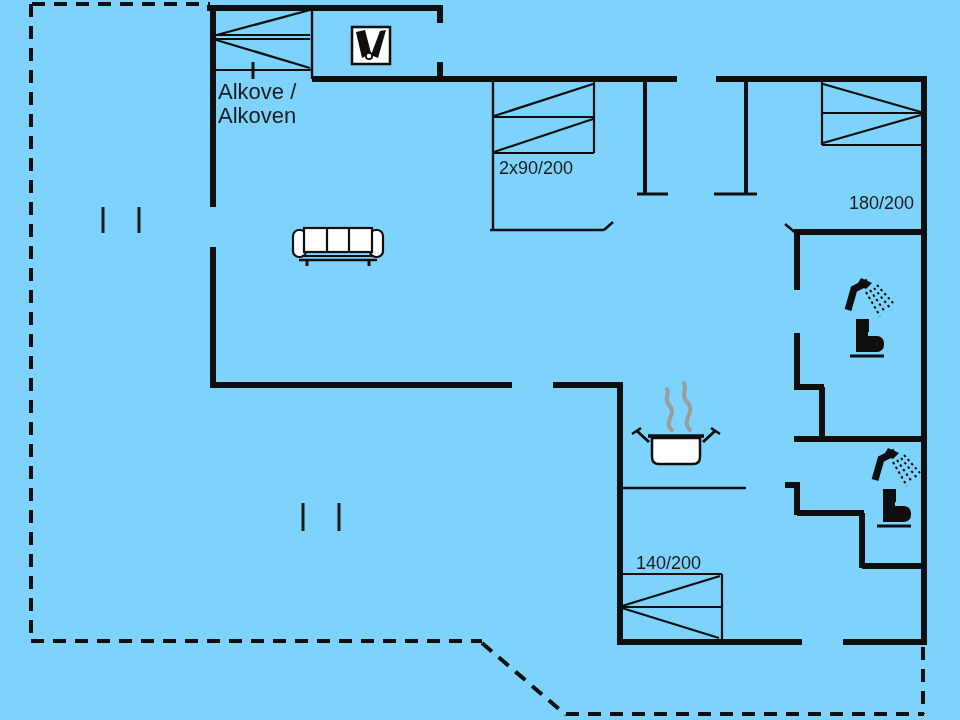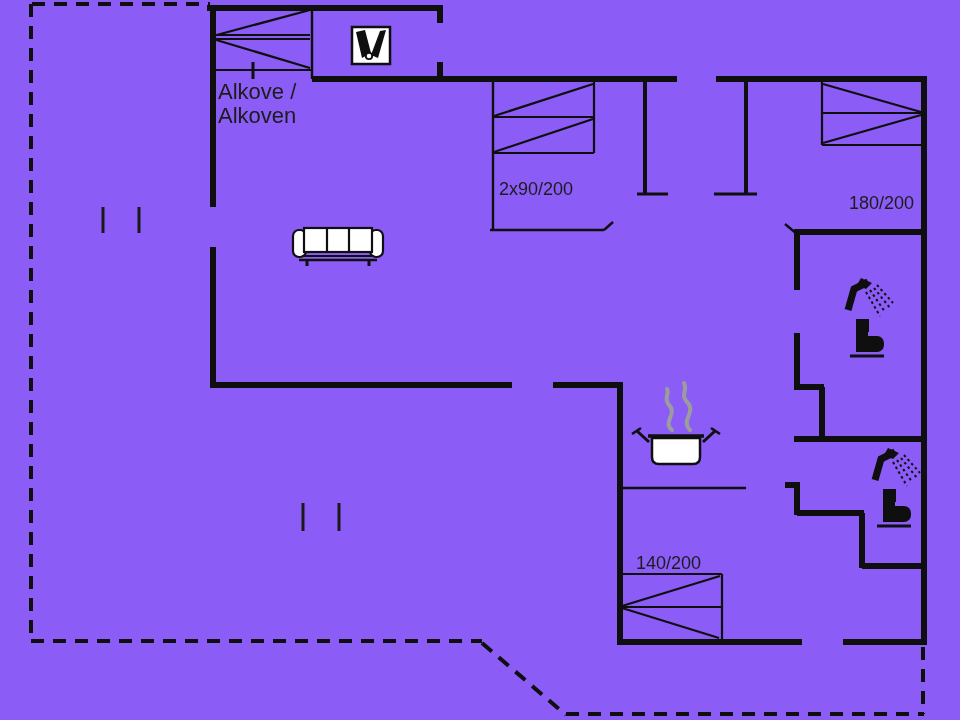--- a/index.html
+++ b/index.html
@@ -1,24 +1,24 @@
 <!DOCTYPE html>
 <html><head>
 <meta charset="utf-8">
 <style>
   html,body{margin:0;padding:0;background:#ffffff;}
   .canvas{
-    position:relative;width:960px;height:720px;background:#8b5cf6;overflow:hidden;
+    position:relative;width:960px;height:720px;background:#7dd3fc;overflow:hidden;
     font-family:"Liberation Sans", sans-serif;
   }
   .plan-svg{position:absolute;left:0;top:0;}
   .lbl{position:absolute;color:#1c1c1c;white-space:nowrap;line-height:1.1;}
   .lbl-alkove{left:218px;top:80px;font-size:22px;}
   .lbl-bed{font-size:18px;}
-  .lbl-bed-2x90{left:499px;top:159px;margin-top:21px;}
+  .lbl-bed-2x90{left:499px;top:159px;}
   .lbl-bed-180{left:849px;top:146px;margin-top:48px;}
   .lbl-bed-140{left:636px;top:554px;}
 </style>
 </head>
 <body>
 
 <div class="canvas">
 
   <svg class="plan-svg" width="960" height="720" viewBox="0 0 960 720">
 

